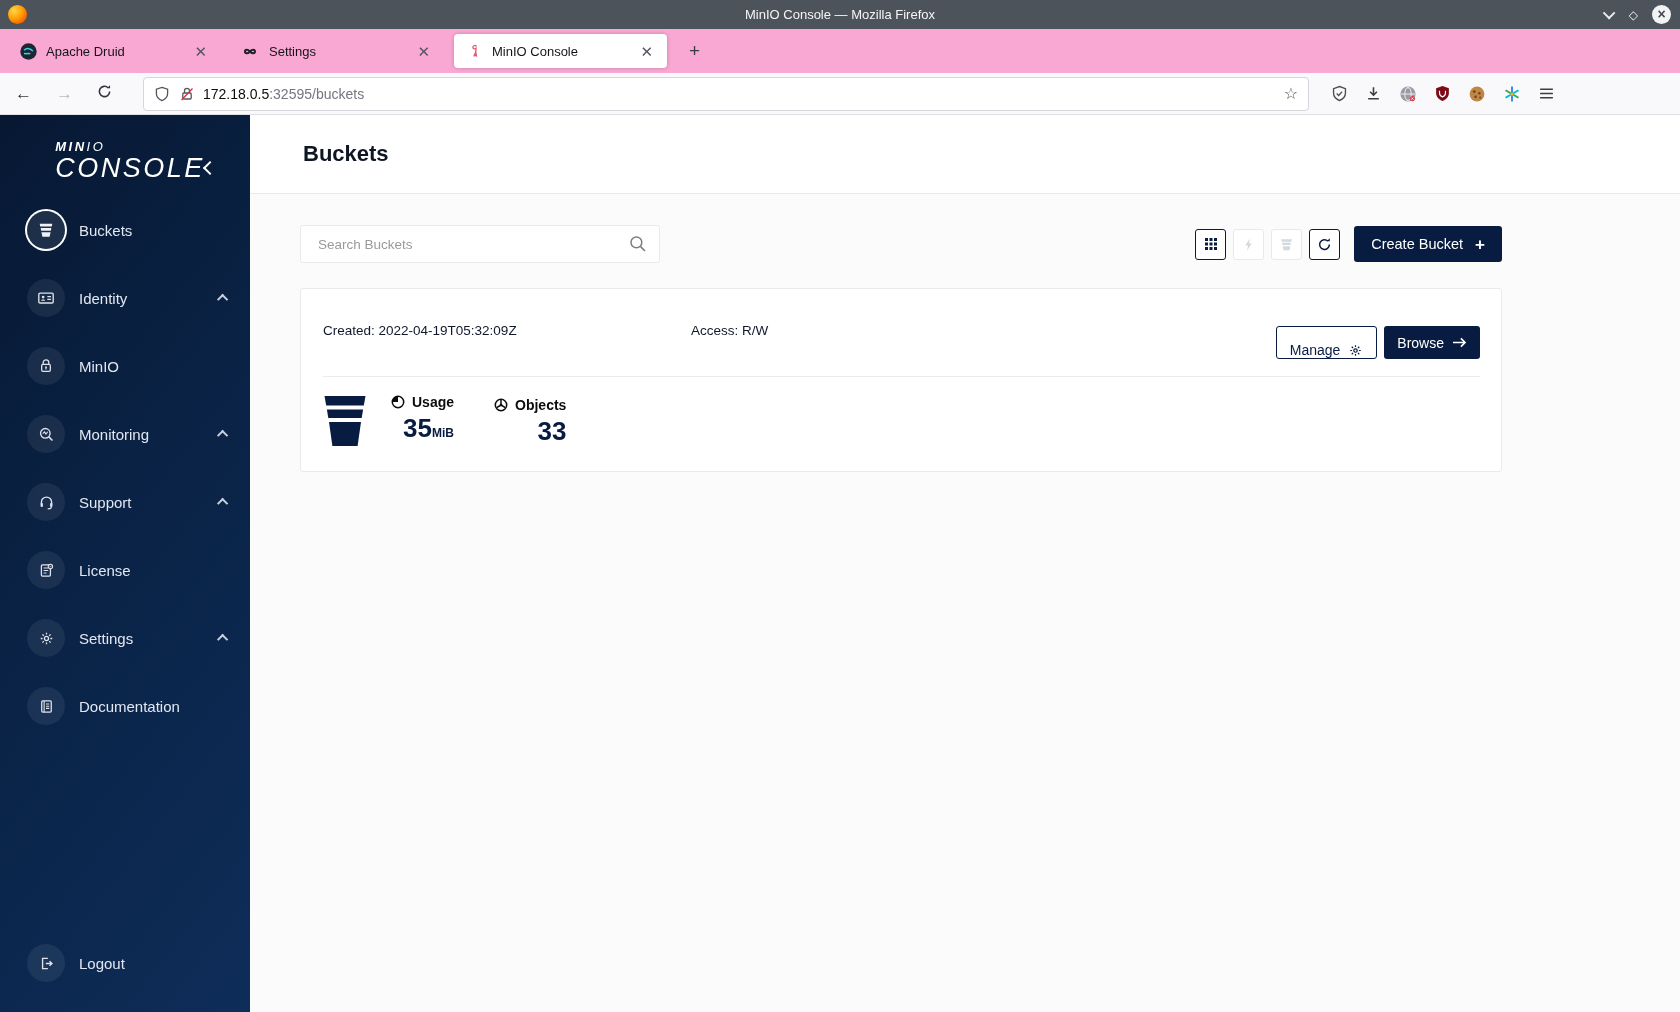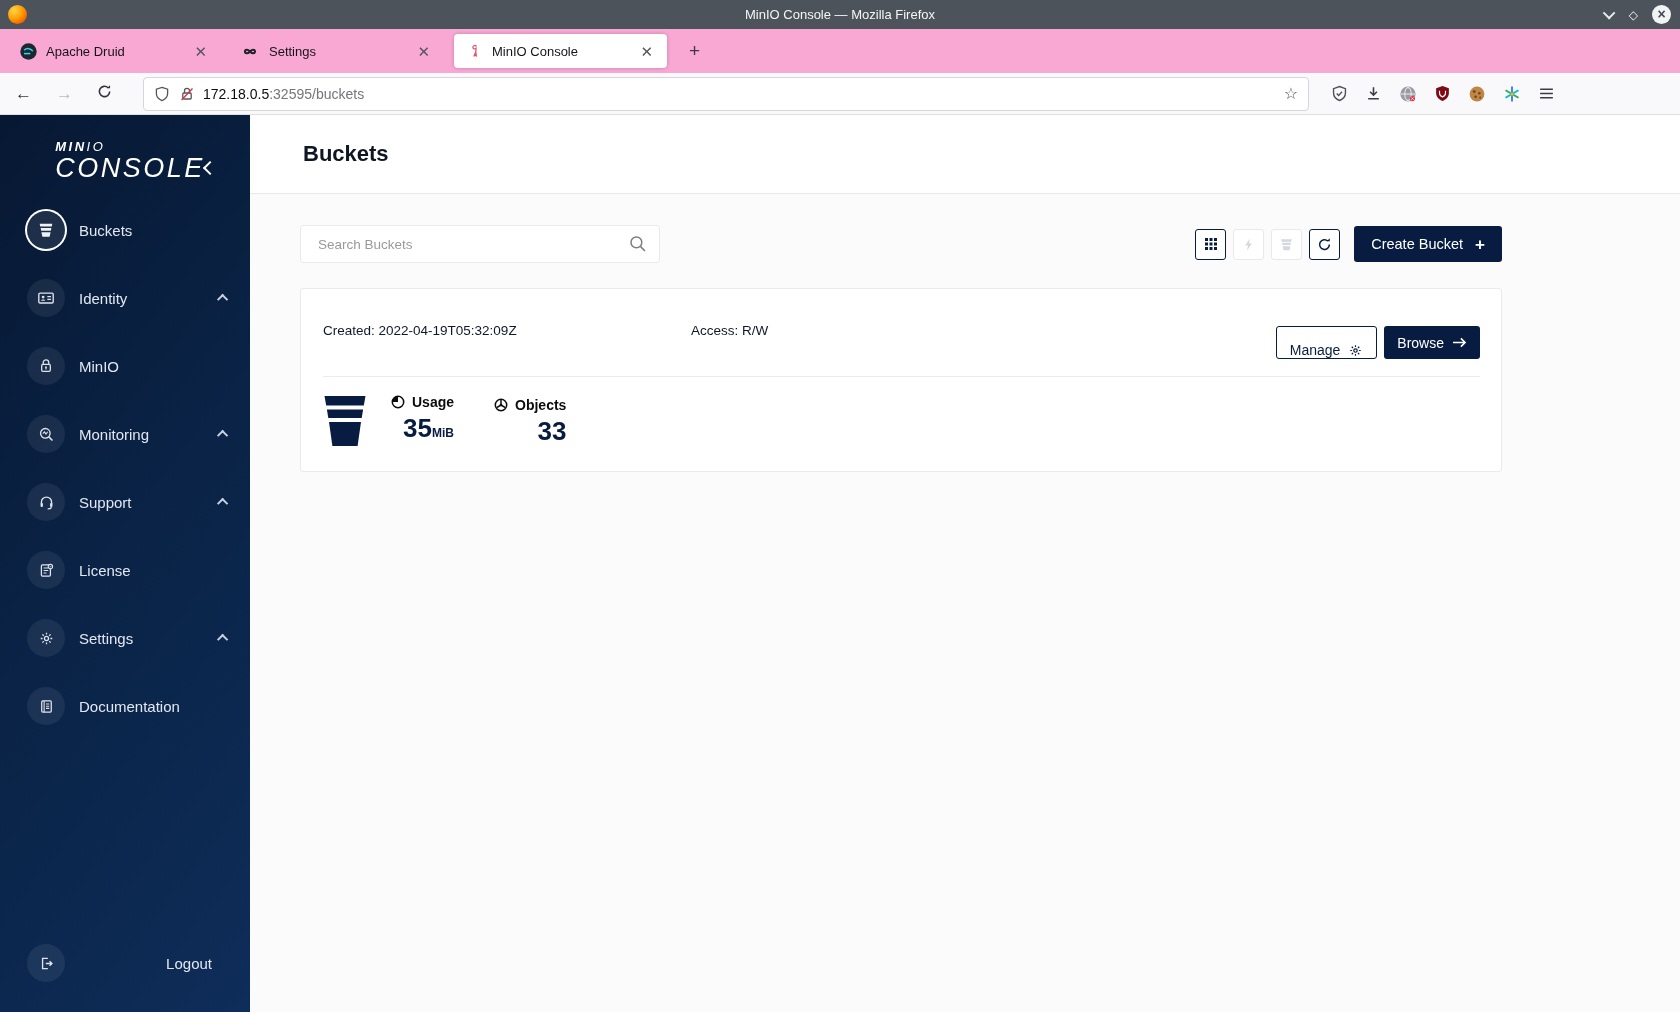--- a/index.html
+++ b/index.html
@@ -49,21 +49,21 @@
   .logo-minio { font-size:13px; letter-spacing:2.5px; line-height:12px; color:#fff; }
   .logo-minio .b { font-weight:700; }
   .logo-console { font-size:27px; font-weight:300; letter-spacing:2.5px; color:#fff; line-height:30px; }
   .collapse-chev { width:10px; height:10px; border-left:2px solid #fff; border-bottom:2px solid #fff; transform:rotate(45deg); margin-top:22px; }
   .nav-items { margin-top:27px; display:flex; flex-direction:column; gap:28px; }
   .side-item { height:40px; display:flex; align-items:center; padding:0 22px 0 27px; position:relative; }
   .side-circle { width:38px; height:38px; border-radius:50%; background:rgba(255,255,255,.07); display:flex; align-items:center; justify-content:center; flex:0 0 auto; }
   .side-item.active .side-circle { box-shadow:0 0 0 2px #fff; background:rgba(255,255,255,.09); }
   .side-label { margin-left:14px; font-size:15px; color:#e2e7f0; }
   .chev-up { position:absolute; right:22px; width:8px; height:8px; border-left:2px solid #c9d1df; border-top:2px solid #c9d1df; transform:rotate(45deg) translateY(2px); }
-  .logout-item { position:absolute; bottom:29px; left:0; right:16px;justify-content:space-between; }
+  .logout-item { position:absolute; bottom:29px; left:0; right:16px; }
 
   
   .main { flex:1; display:flex; flex-direction:column; background:#fbfbfb; min-width:0; }
   .page-header { height:79px; background:#fff; border-bottom:1px solid #e9e9e9; display:flex; align-items:center; padding-left:53px; flex:0 0 auto; }
   .page-title { font-size:22px; font-weight:700; color:#0e1624; }
   .content { padding:31px 178px 0 50px; }
 
   .actions-row { display:flex; align-items:center; }
   .search-wrap { position:relative; width:360px; }
   .search-input { width:100%; height:38px; border:1px solid #eaeaea; border-radius:3px; background:#fff; padding:0 40px 0 17px; font-size:13.5px; color:#333; font-family:"Liberation Sans", sans-serif; }

